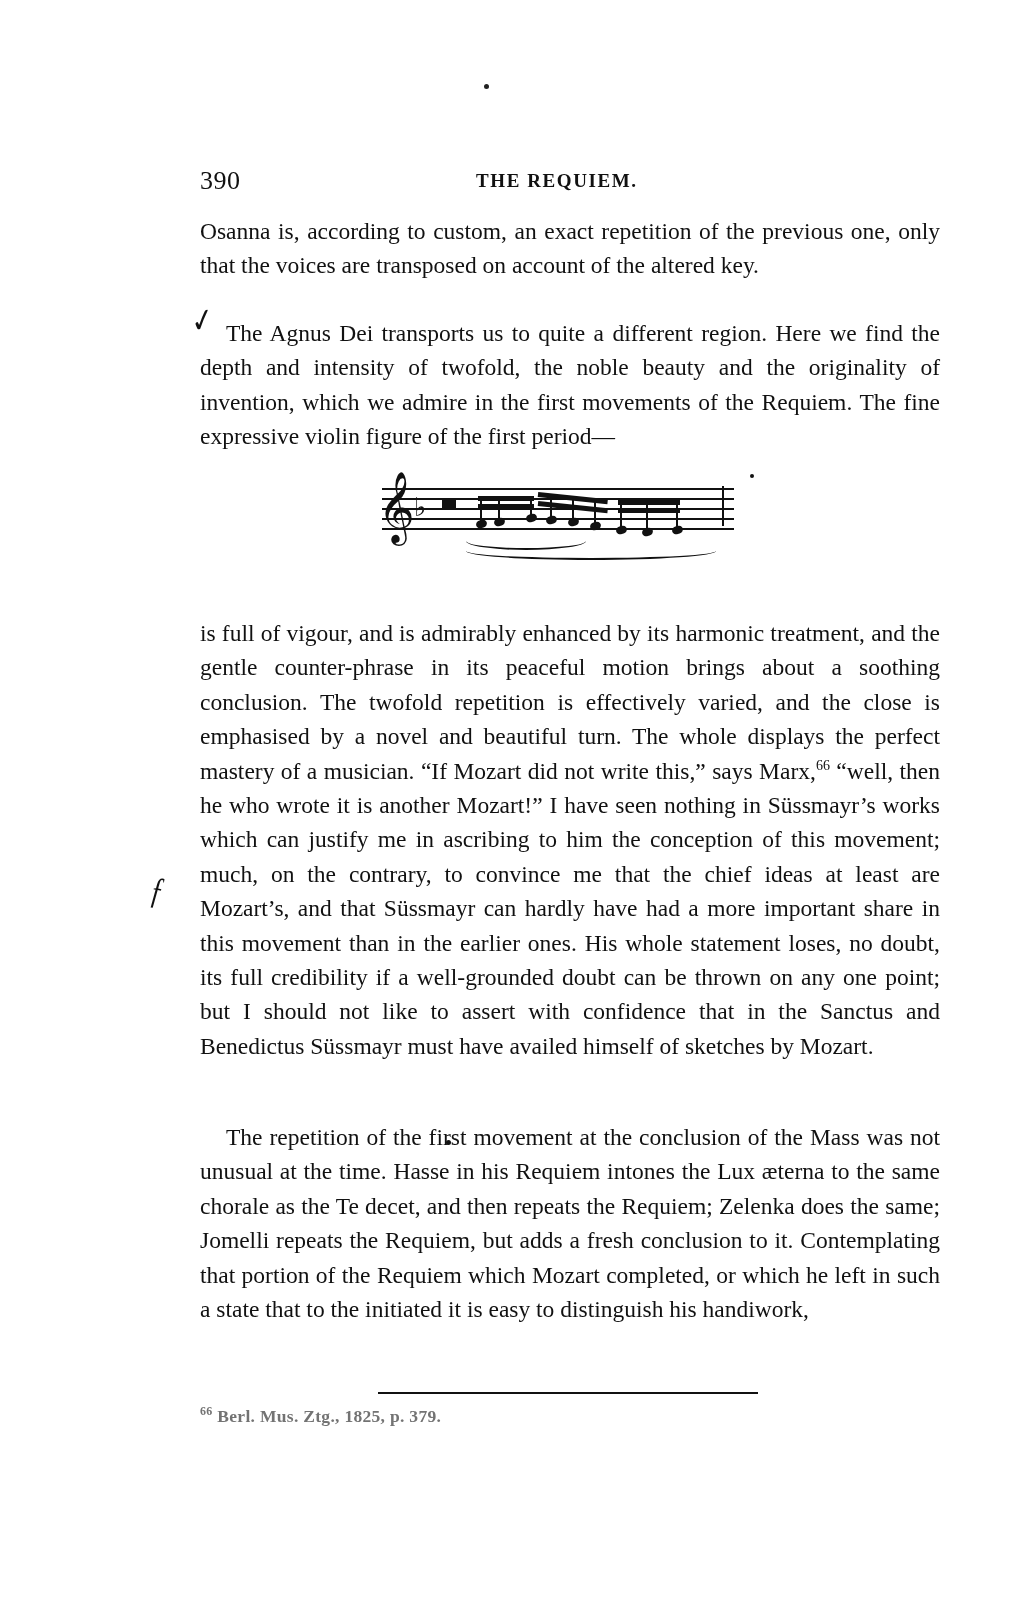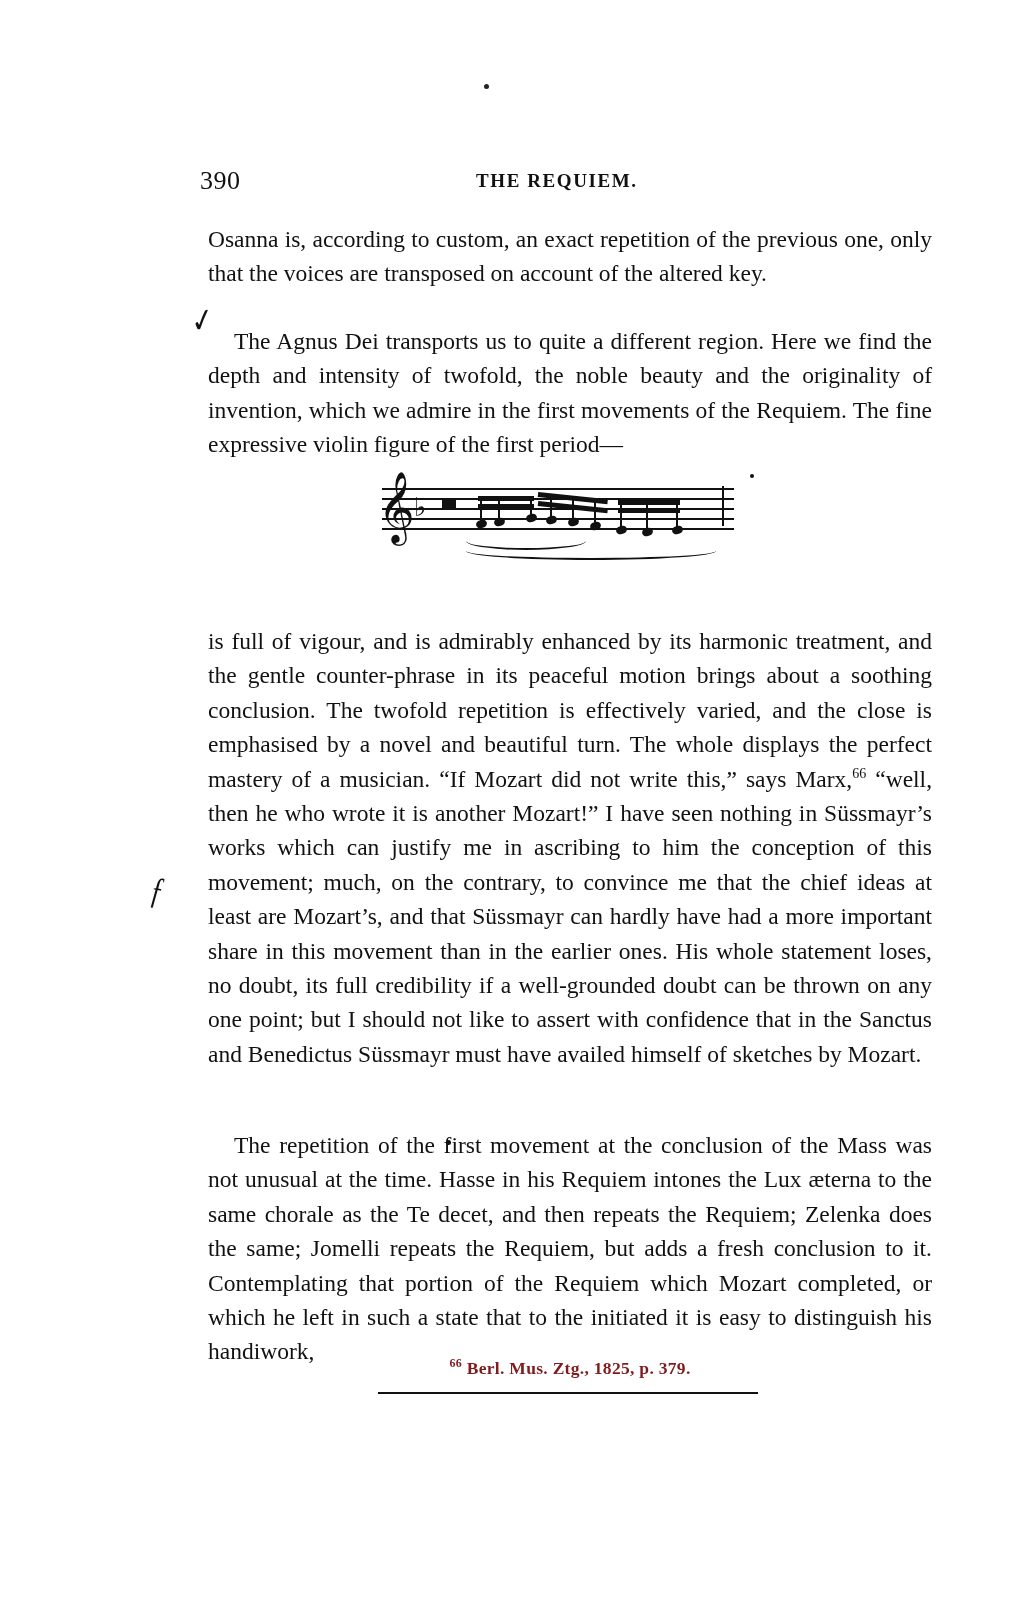--- a/index.html
+++ b/index.html
@@ -63,21 +63,21 @@
     text-align: justify;
     text-justify: inter-word;
     color: #111;
   }
   #para1 { top: 214px; }
   #para2 { top: 316px; }
   #para3 { top: 616px; }
   #para4 { top: 1120px; }
 
   .body-block p {
-    margin: 8px;
+    margin: 0;
     text-align: justify;
   }
   .body-block p.indent { text-indent: 26px; }
   .body-block p.noindent { text-indent: 0; }
 
   sup.fn {
     font-size: 14px;
     vertical-align: super;
     line-height: 0;
   }
@@ -194,27 +194,26 @@
     position: absolute;
     left: 378px;
     top: 1392px;
     width: 380px;
     height: 1.6px;
     background: #111;
   }
   .footnote {
     position: absolute;
     left: 200px;
-    top: 1358px;
+    top: 1406px;
     width: 740px;
-    text-align: center;
     font-size: 17.5px;
     font-weight: bold;
     letter-spacing: 0.3px;
-    color: #7f1d1d;
+    color: #737373;
   }
   .footnote sup {
     font-size: 12px;
     vertical-align: super;
     line-height: 0;
   }
 </style>
 </head>
 <body>
 

